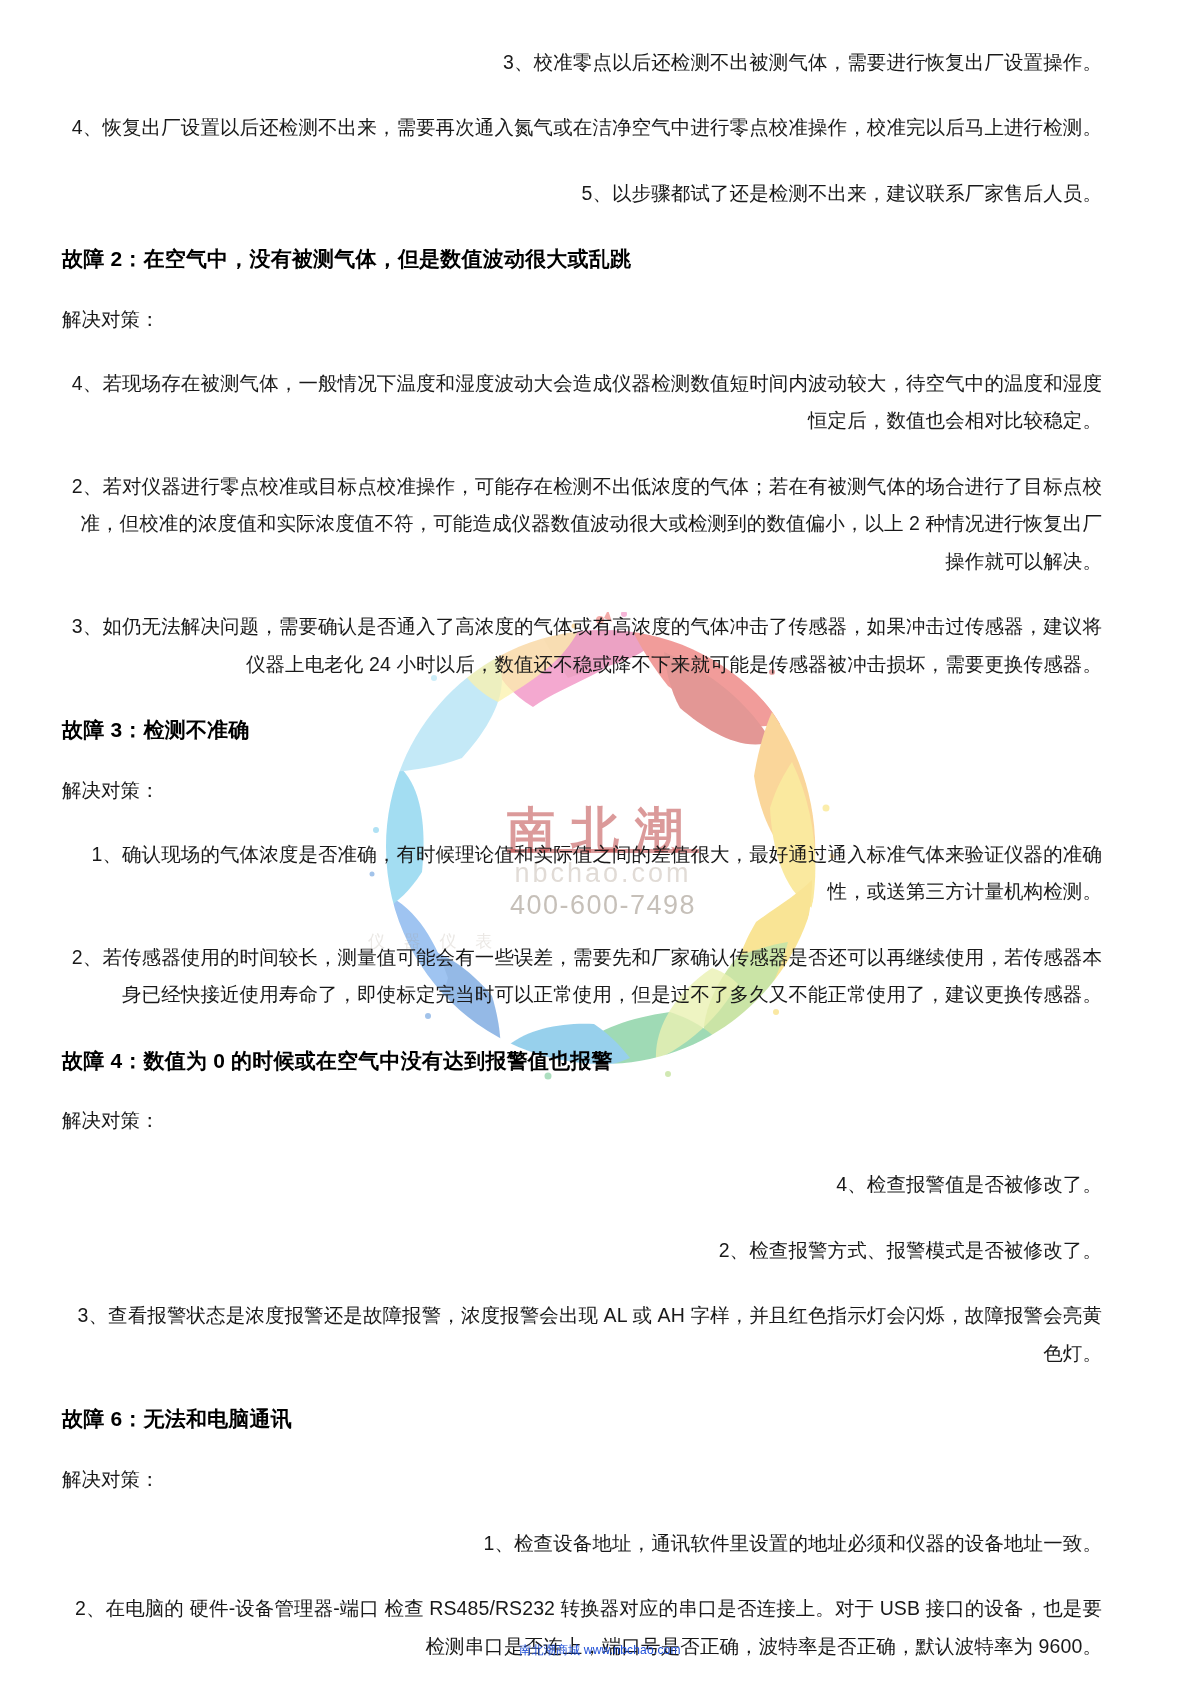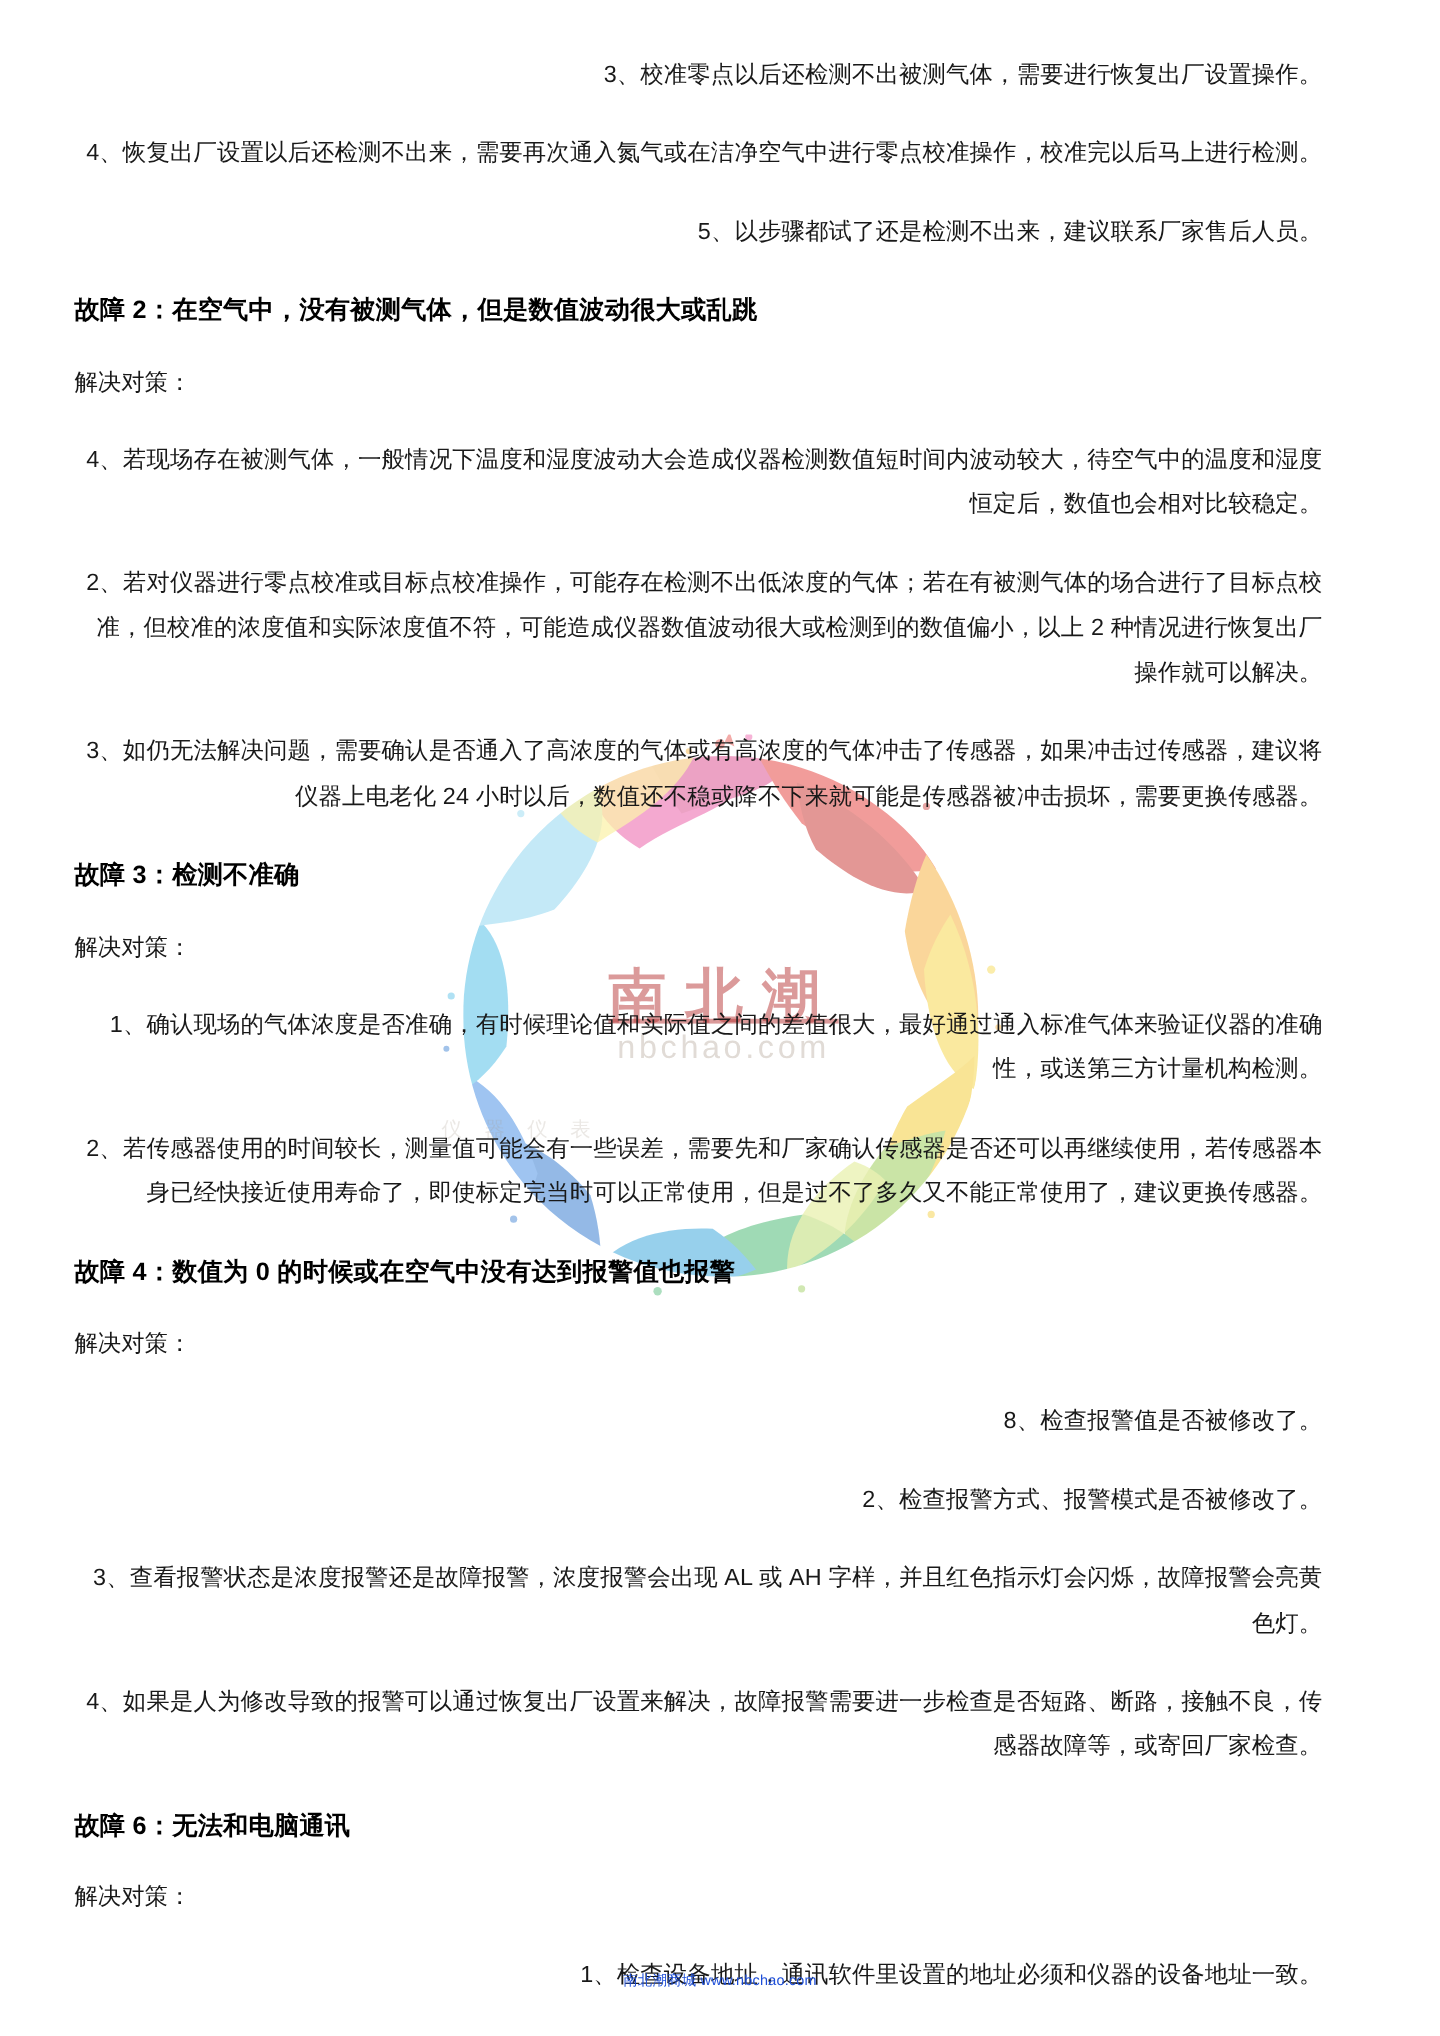--- a/index.html
+++ b/index.html
@@ -171,42 +171,42 @@
         <circle cx="300" cy="462" r="3" fill="#8cc63f"></circle>
         <circle cx="404" cy="60" r="3" fill="#c21d18"></circle>
         <circle cx="66" cy="66" r="3" fill="#7fd0ee"></circle>
         <circle cx="60" cy="404" r="3" fill="#1668c9"></circle>
         <circle cx="408" cy="400" r="3" fill="#f2c518"></circle>
       </g>
     </svg>
 
     <div class="wm-text-cn">南北潮</div>
     <div class="wm-text-site">nbchao.com</div>
+    <div class="wm-text-phone">400-600-7498</div>
     <div class="wm-text-sub">仪 器 仪 表</div>
   </div>
 
   <div class="content" id="body-content">
       <p class="para">3、校准零点以后还检测不出被测气体，需要进行恢复出厂设置操作。</p>
       <p class="para">4、恢复出厂设置以后还检测不出来，需要再次通入氮气或在洁净空气中进行零点校准操作，校准完以后马上进行检测。</p>
       <p class="para">5、以步骤都试了还是检测不出来，建议联系厂家售后人员。</p>
       <h2 class="heading">故障 2：在空气中，没有被测气体，但是数值波动很大或乱跳</h2>
       <p class="label">解决对策：</p>
       <p class="para">4、若现场存在被测气体，一般情况下温度和湿度波动大会造成仪器检测数值短时间内波动较大，待空气中的温度和湿度恒定后，数值也会相对比较稳定。</p>
       <p class="para">2、若对仪器进行零点校准或目标点校准操作，可能存在检测不出低浓度的气体；若在有被测气体的场合进行了目标点校准，但校准的浓度值和实际浓度值不符，可能造成仪器数值波动很大或检测到的数值偏小，以上 2 种情况进行恢复出厂操作就可以解决。</p>
       <p class="para">3、如仍无法解决问题，需要确认是否通入了高浓度的气体或有高浓度的气体冲击了传感器，如果冲击过传感器，建议将仪器上电老化 24 小时以后，数值还不稳或降不下来就可能是传感器被冲击损坏，需要更换传感器。</p>
       <h2 class="heading">故障 3：检测不准确</h2>
       <p class="label">解决对策：</p>
       <p class="para">1、确认现场的气体浓度是否准确，有时候理论值和实际值之间的差值很大，最好通过通入标准气体来验证仪器的准确性，或送第三方计量机构检测。</p>
       <p class="para">2、若传感器使用的时间较长，测量值可能会有一些误差，需要先和厂家确认传感器是否还可以再继续使用，若传感器本身已经快接近使用寿命了，即使标定完当时可以正常使用，但是过不了多久又不能正常使用了，建议更换传感器。</p>
       <h2 class="heading">故障 4：数值为 0 的时候或在空气中没有达到报警值也报警</h2>
       <p class="label">解决对策：</p>
-      <p class="para">8、检查报警值是否被修改了。</p>
+      <p class="para">4、检查报警值是否被修改了。</p>
       <p class="para">2、检查报警方式、报警模式是否被修改了。</p>
       <p class="para">3、查看报警状态是浓度报警还是故障报警，浓度报警会出现 AL 或 AH 字样，并且红色指示灯会闪烁，故障报警会亮黄色灯。</p>
-      <p class="para">4、如果是人为修改导致的报警可以通过恢复出厂设置来解决，故障报警需要进一步检查是否短路、断路，接触不良，传感器故障等，或寄回厂家检查。</p>
       <h2 class="heading">故障 6：无法和电脑通讯</h2>
       <p class="label">解决对策：</p>
       <p class="para">1、检查设备地址，通讯软件里设置的地址必须和仪器的设备地址一致。</p>
       <p class="para">2、在电脑的 硬件-设备管理器-端口 检查 RS485/RS232 转换器对应的串口是否连接上。对于 USB 接口的设备，也是要检测串口是否连上，端口号是否正确，波特率是否正确，默认波特率为 9600。</p>
     </div>
 
   <div class="footer">南北潮商城 www.nbchao.com</div>
 
 </div>
 

